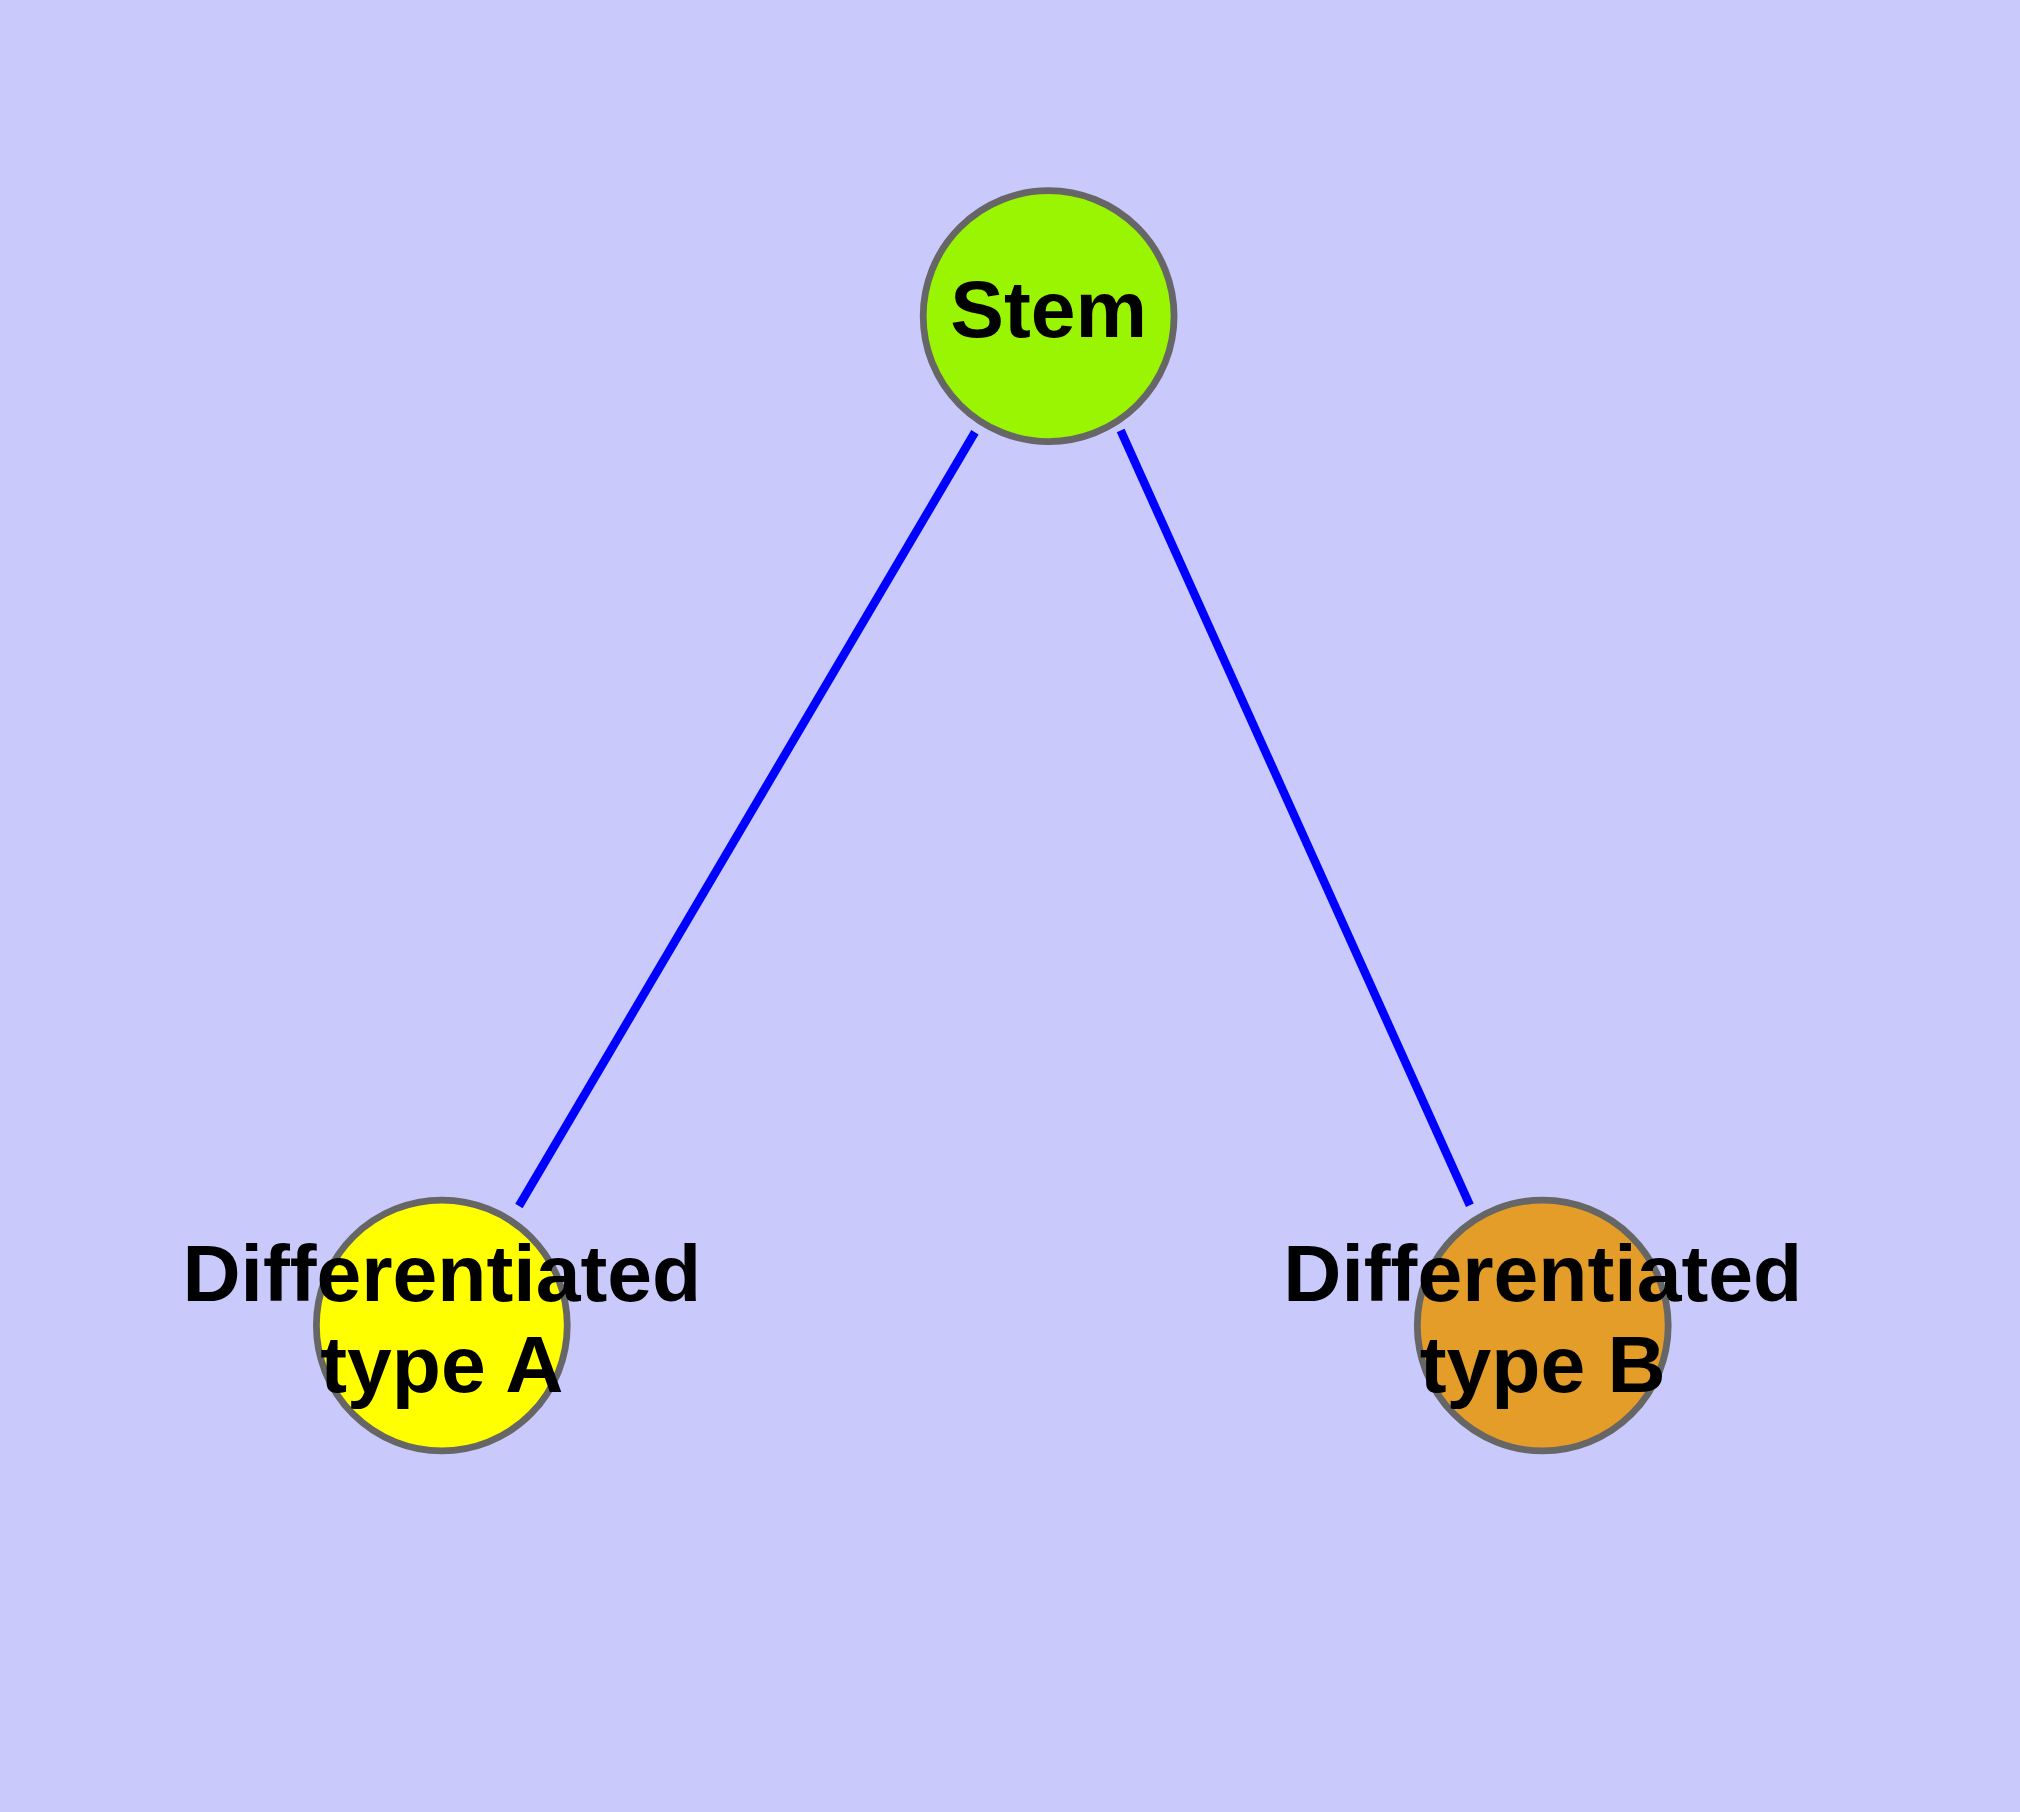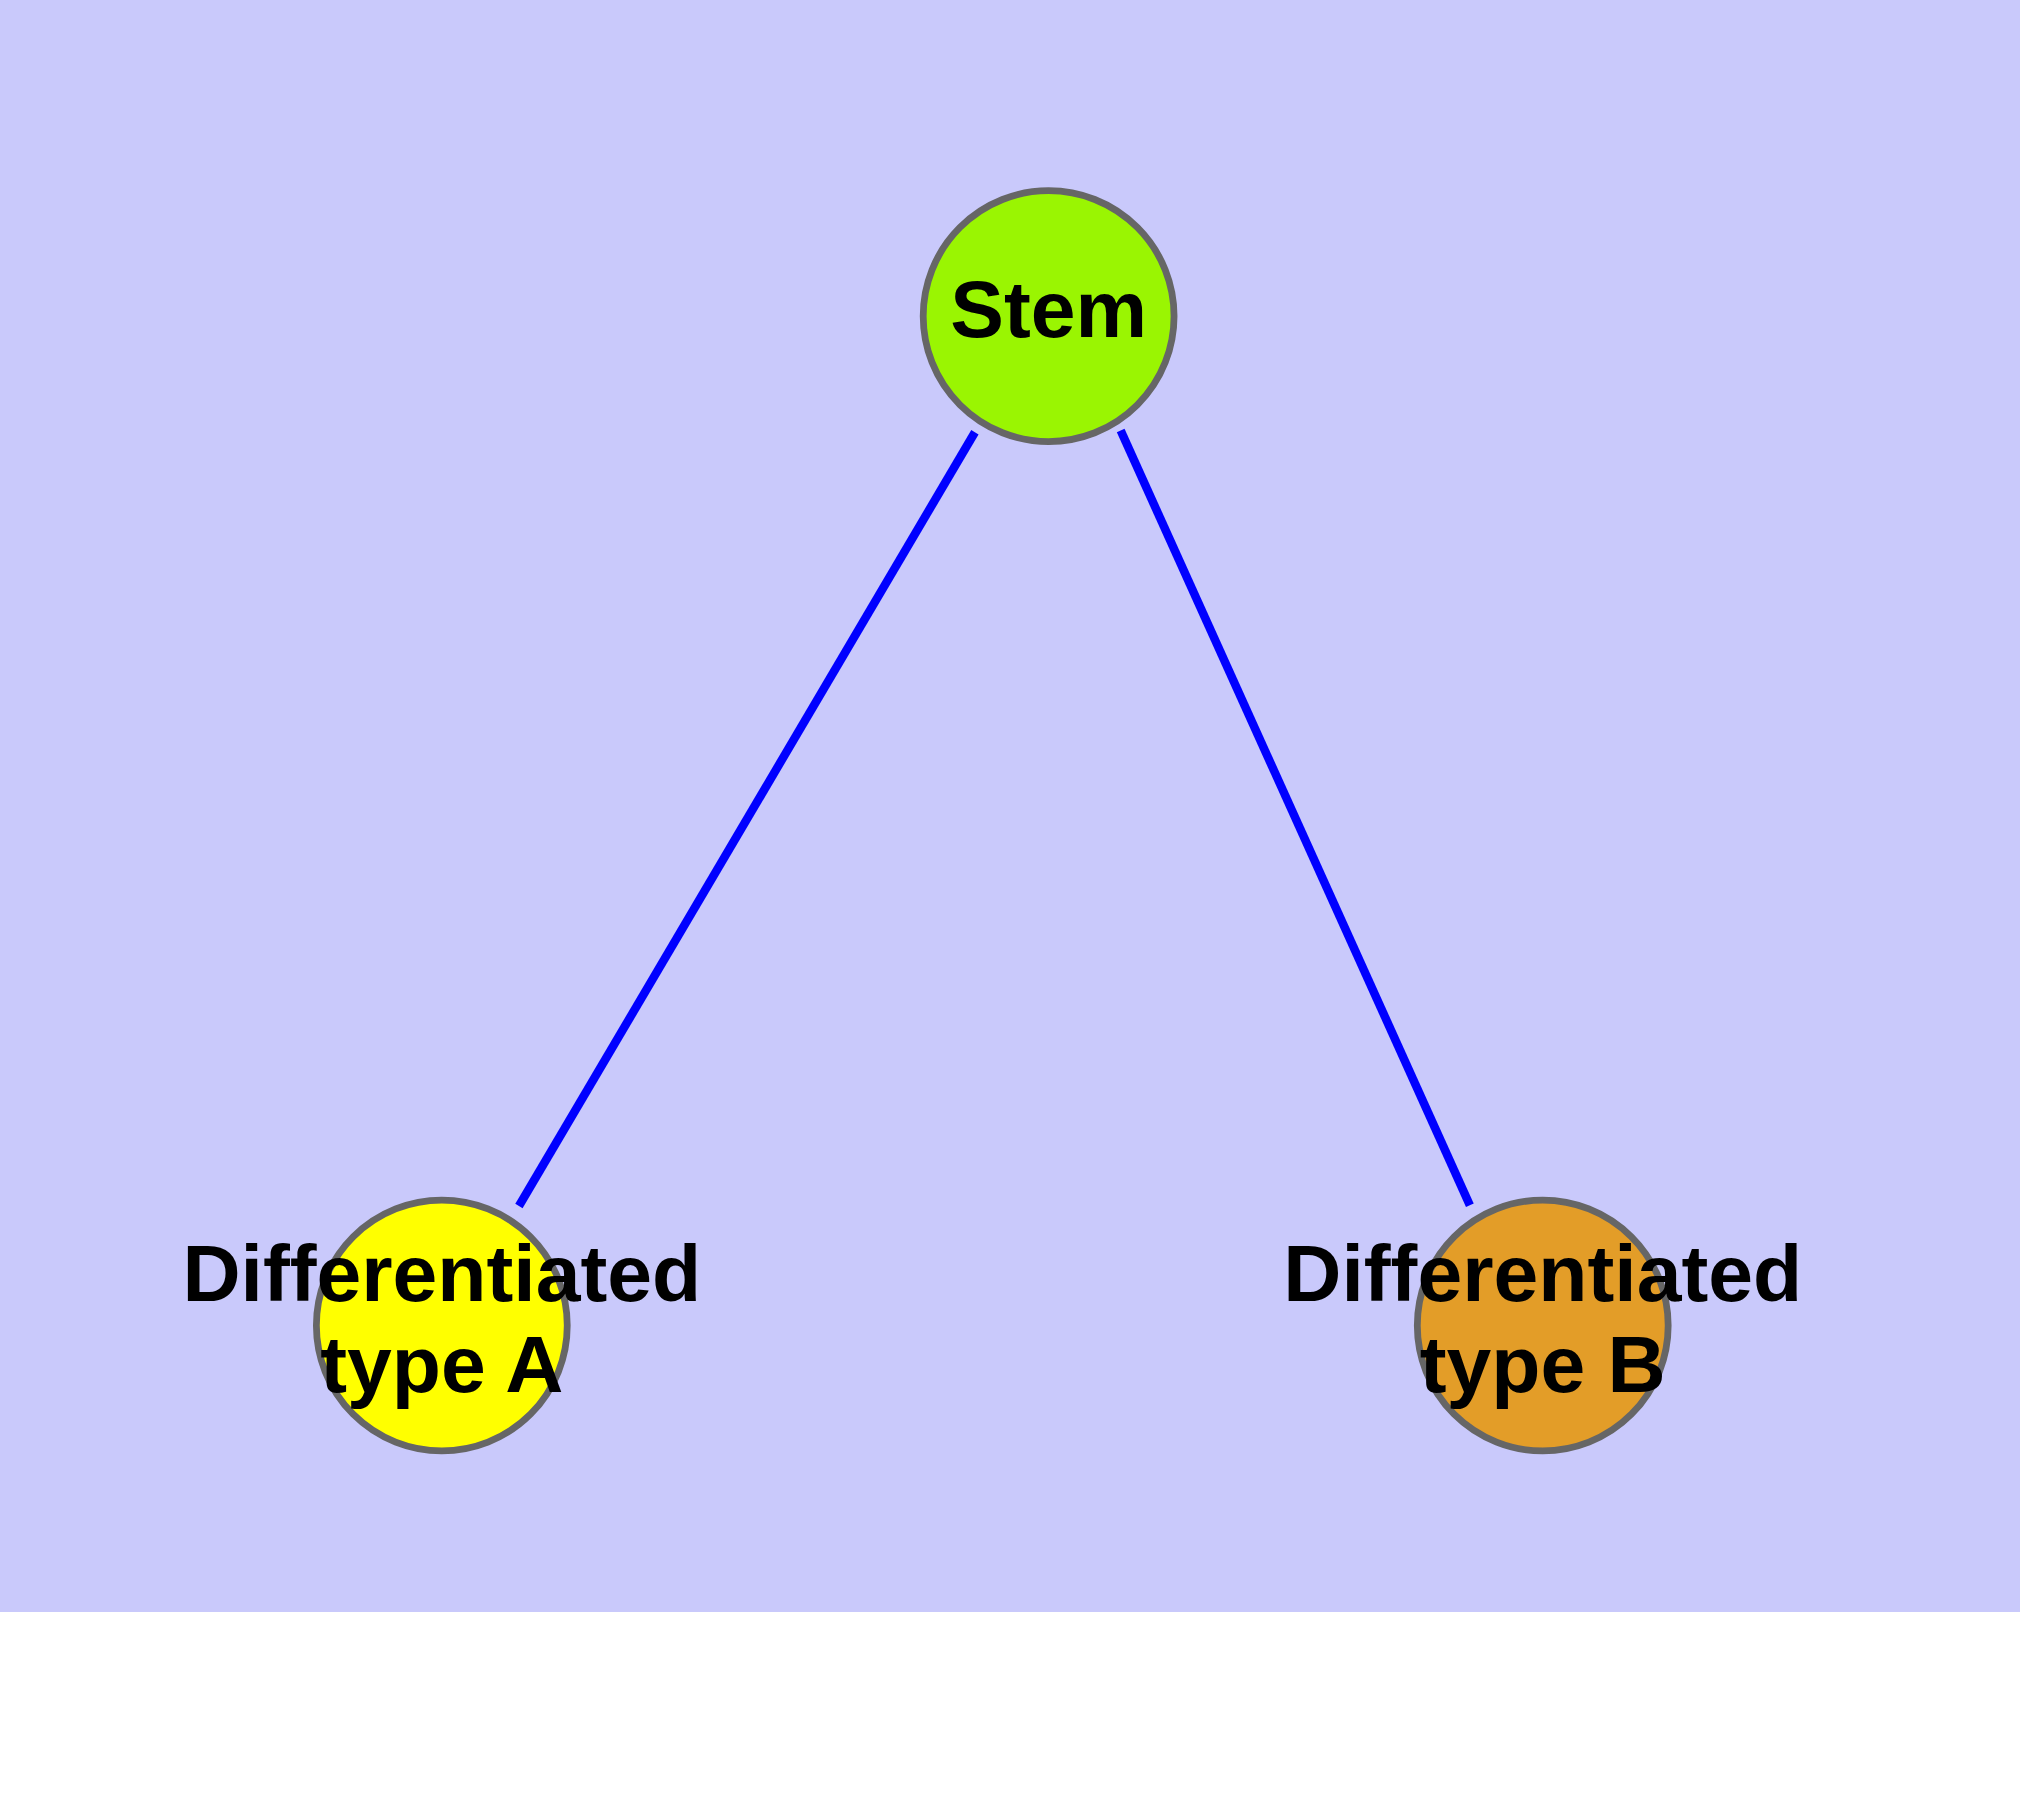--- a/index.html
+++ b/index.html
@@ -4,21 +4,21 @@
 <title>Cell Differentiation Graph</title>
 <style>
   html, body {
     margin: 0;
     padding: 0;
     background: #ffffff;
   }
   #canvas {
     position: relative;
     width: 2021px;
-    height: 1612px;
+    height: 1812px;
     overflow: hidden;
     font-family: "Liberation Sans", "DejaVu Sans", sans-serif;
   }
   #graph-svg {
     position: absolute;
     left: 0;
     top: 0;
     width: 2021px;
     height: 1812px;
     display: block;

